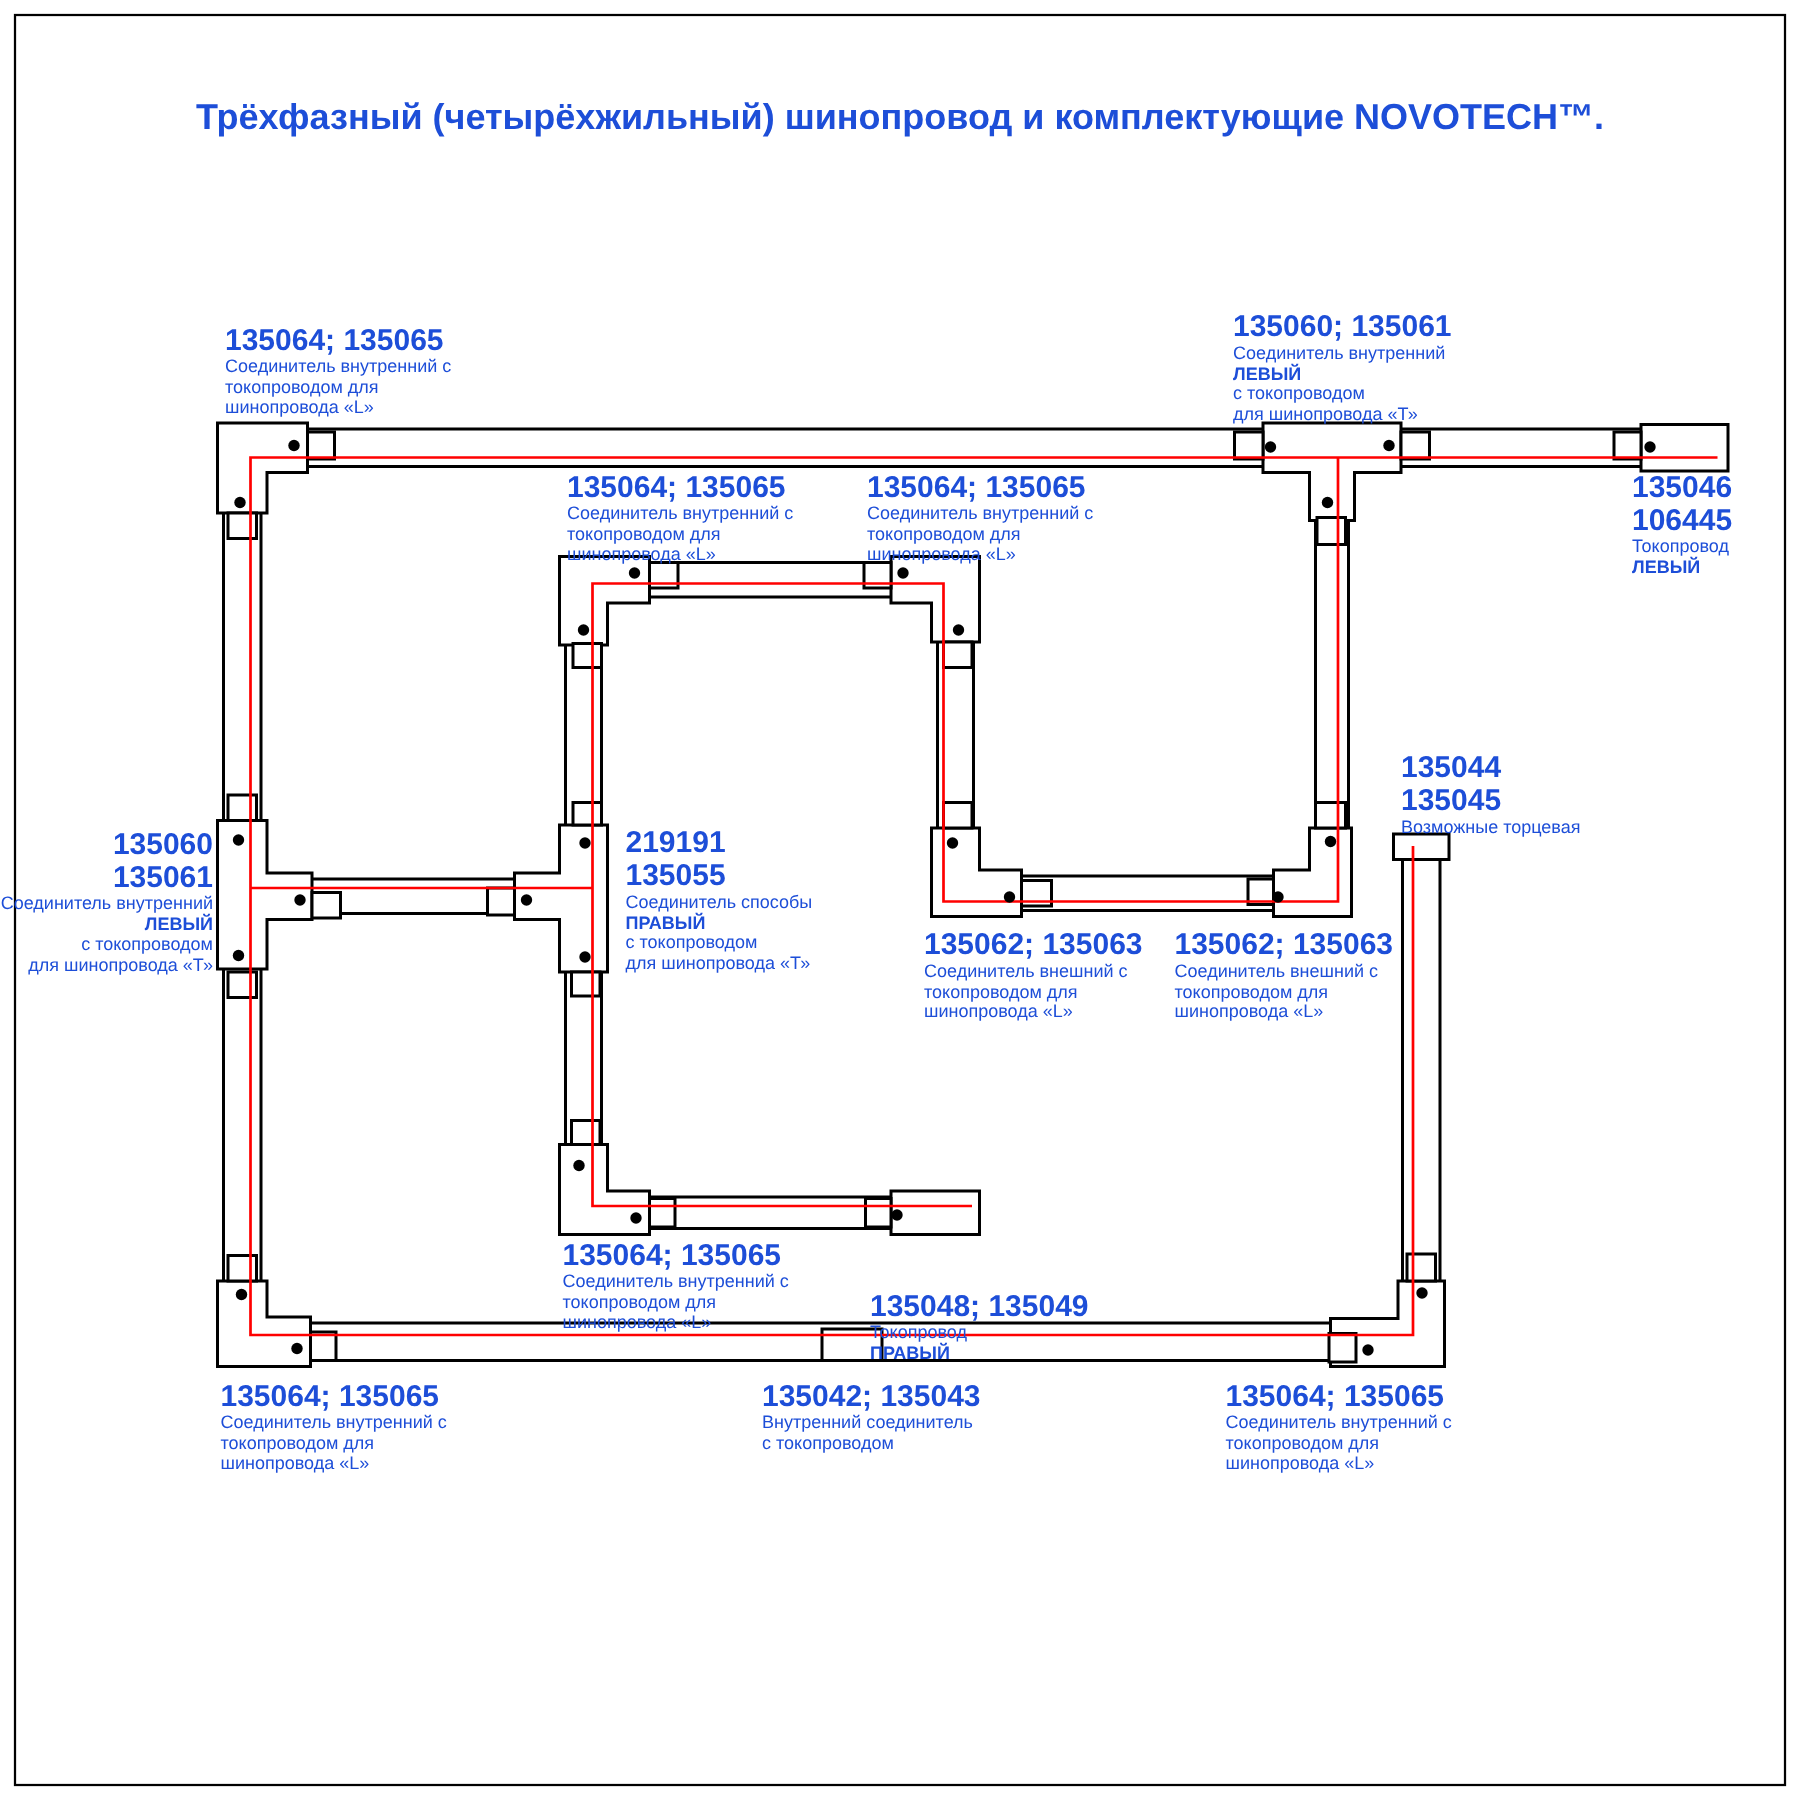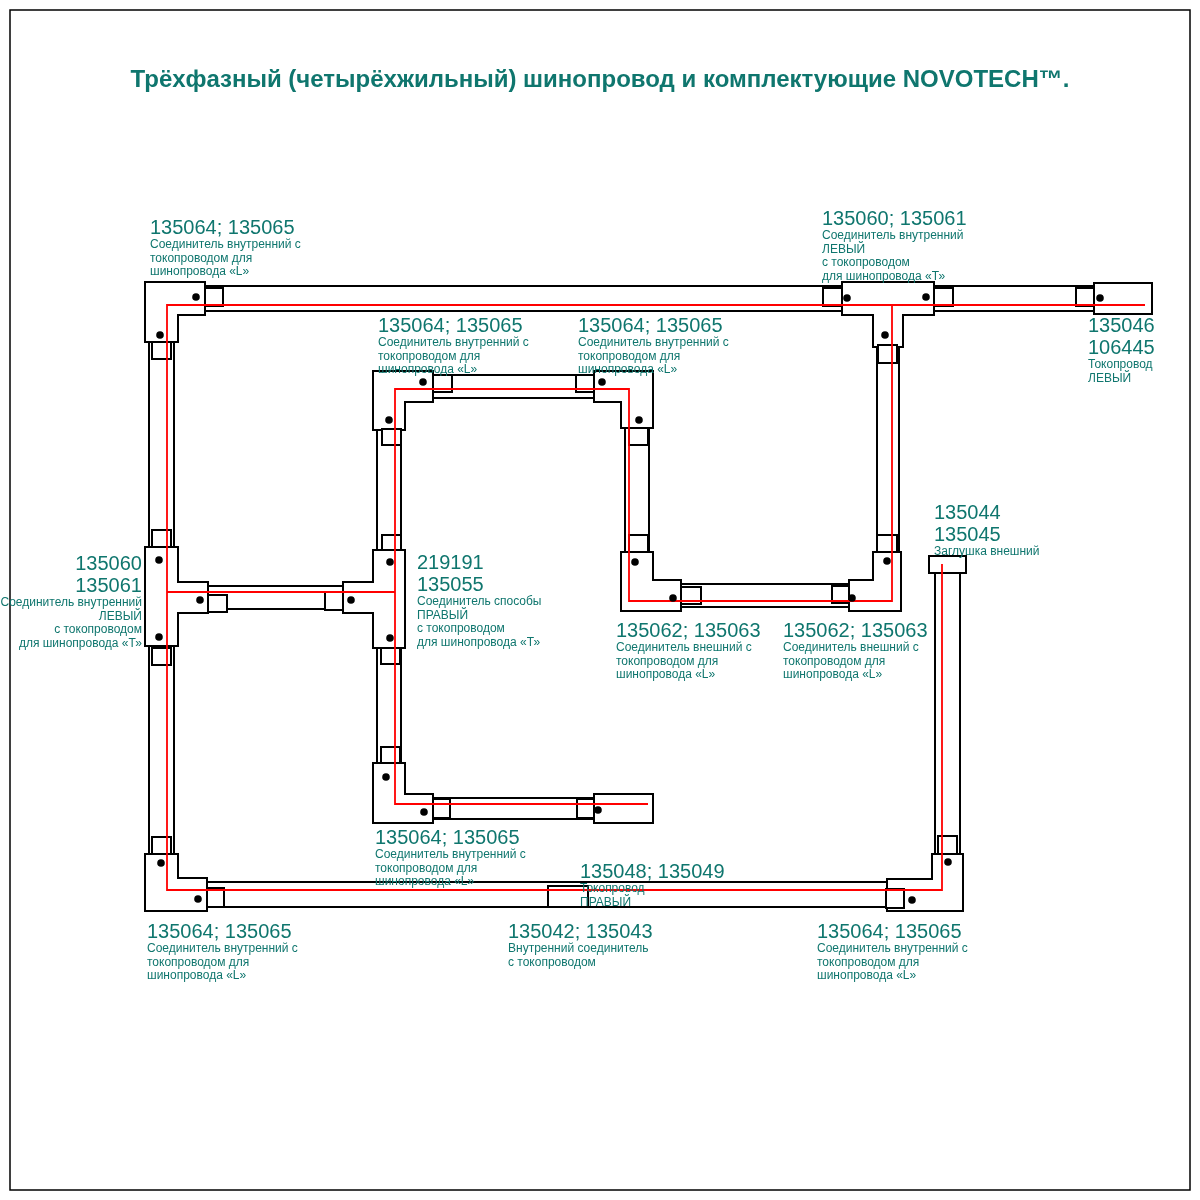--- a/index.html
+++ b/index.html
@@ -1,29 +1,29 @@
 <!DOCTYPE html>
 <html><head>
 <meta charset="utf-8">
 <style>
   html,body{margin:0;padding:0;background:#ffffff;}
   #page{
     position:relative;width:1200px;height:1200px;background:#ffffff;
-    font-family:"Liberation Sans","DejaVu Sans",sans-serif;color:#0f766e;
+    font-family:"Liberation Sans","DejaVu Sans",sans-serif;color:#1d4ed8;
     overflow:hidden;
   }
   #diagram-svg{position:absolute;left:0;top:0;width:1200px;height:1200px;}
   .title{
     position:absolute;left:0;top:60px;width:1200px;text-align:center;
     font-weight:bold;font-size:24px;line-height:37px;
   }
   .lbl{position:absolute;white-space:nowrap;}
-  .lbl .num{font-weight:normal;font-size:20px;line-height:22px;}
+  .lbl .num{font-weight:bold;font-size:20px;line-height:22px;}
   .lbl .sm{font-size:12px;line-height:13.5px;}
-  .lbl .b{font-weight:normal;}
+  .lbl .b{font-weight:bold;}
   .r{text-align:right;}
 </style>
 </head>
 <body>
 
 <div id="page" style="background: rgb(255, 255, 255);">
 
   <svg id="diagram-svg" viewBox="0 0 1200 1200">
 
     <rect x="10" y="10" width="1180" height="1180" fill="none" stroke="#000" stroke-width="1.5"></rect>
@@ -181,21 +181,21 @@
     <div class="num">135055</div>
     <div class="sm">Соединитель способы</div>
     <div class="sm b">ПРАВЫЙ</div>
     <div class="sm">с токопроводом</div>
     <div class="sm">для шинопровода «Т»</div>
   </div>
 
   <div class="lbl" style="left:934px;top:501px">
     <div class="num">135044</div>
     <div class="num">135045</div>
-    <div class="sm">Заглушка внешний</div>
+    <div class="sm">Возможные торцевая</div>
   </div>
 
   <div class="lbl" style="left:616px;top:619px">
     <div class="num">135062; 135063</div>
     <div class="sm">Соединитель внешний с</div>
     <div class="sm">токопроводом для</div>
     <div class="sm">шинопровода «L»</div>
   </div>
 
   <div class="lbl" style="left:783px;top:619px">

